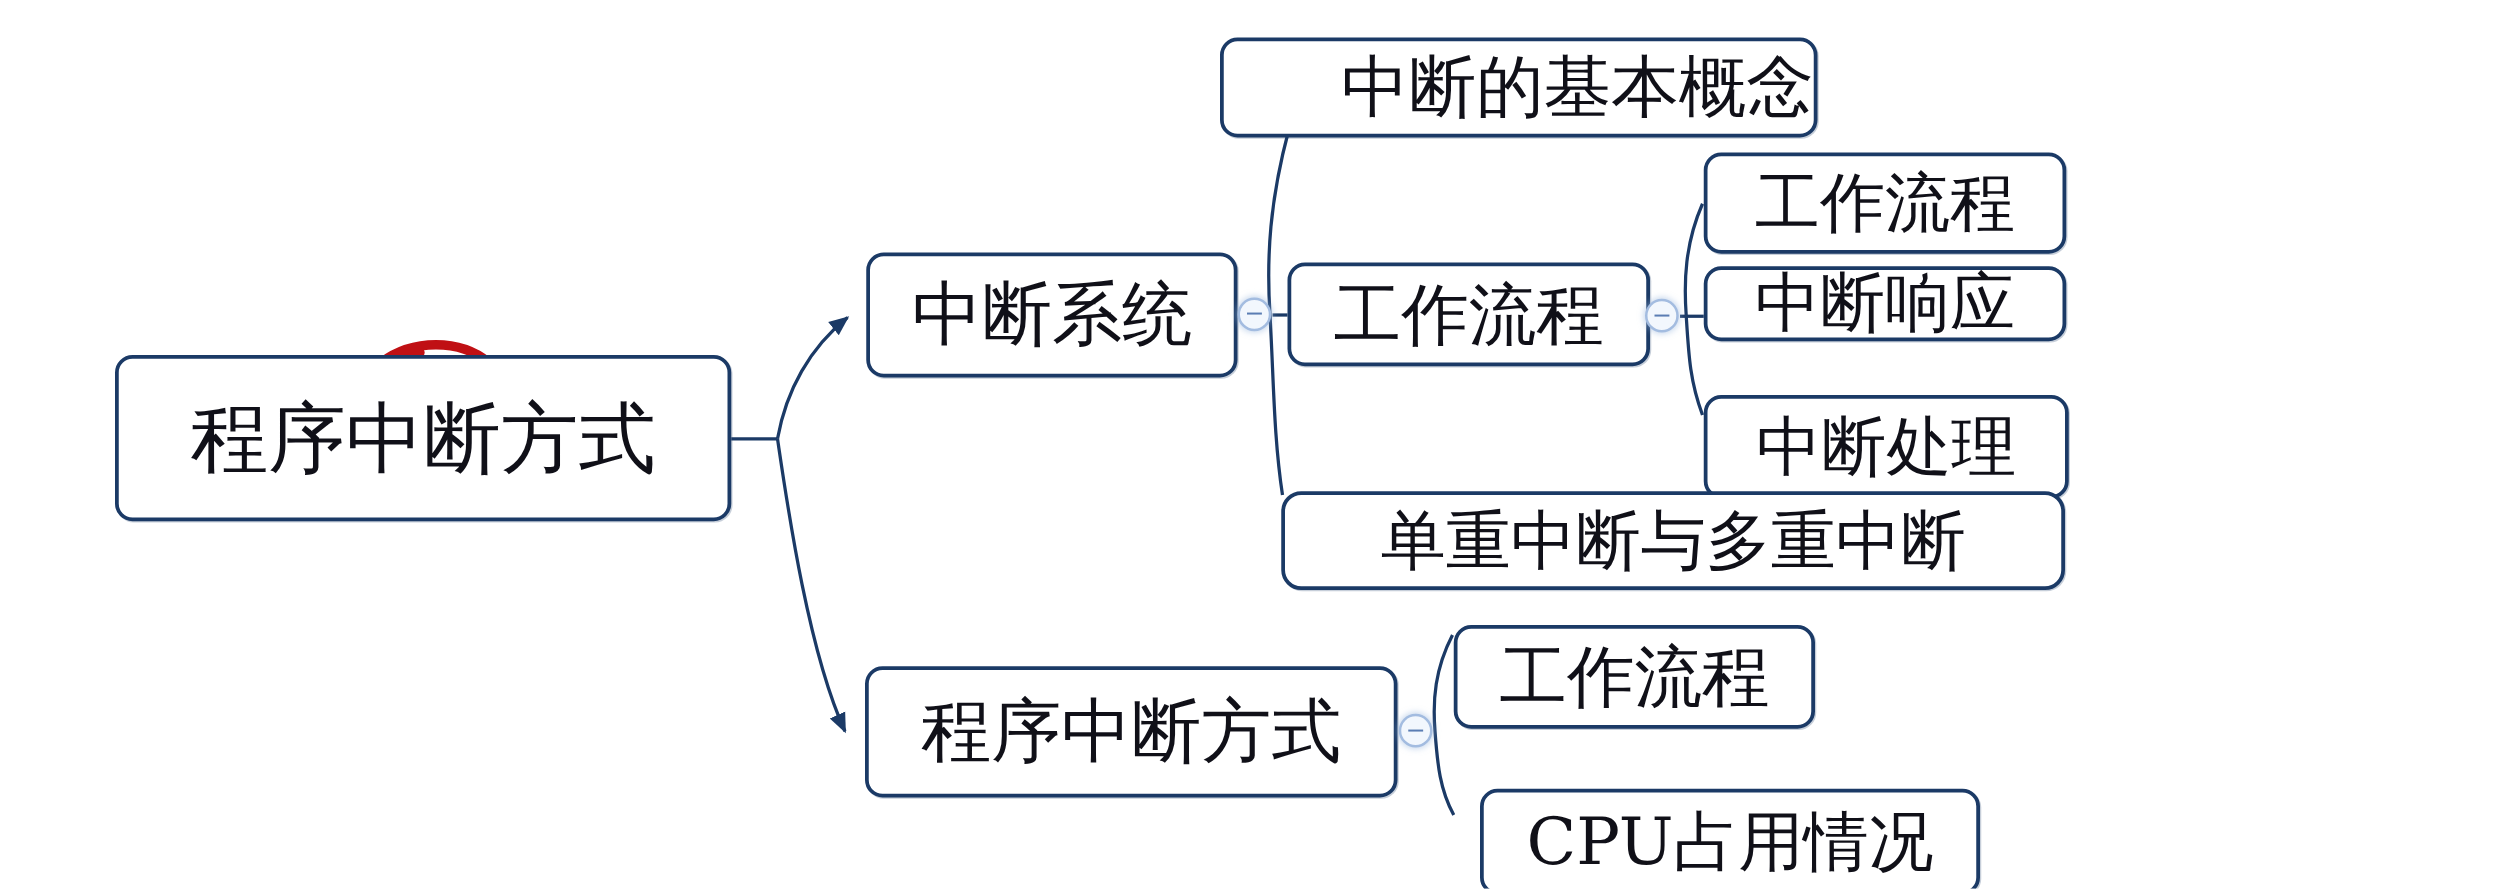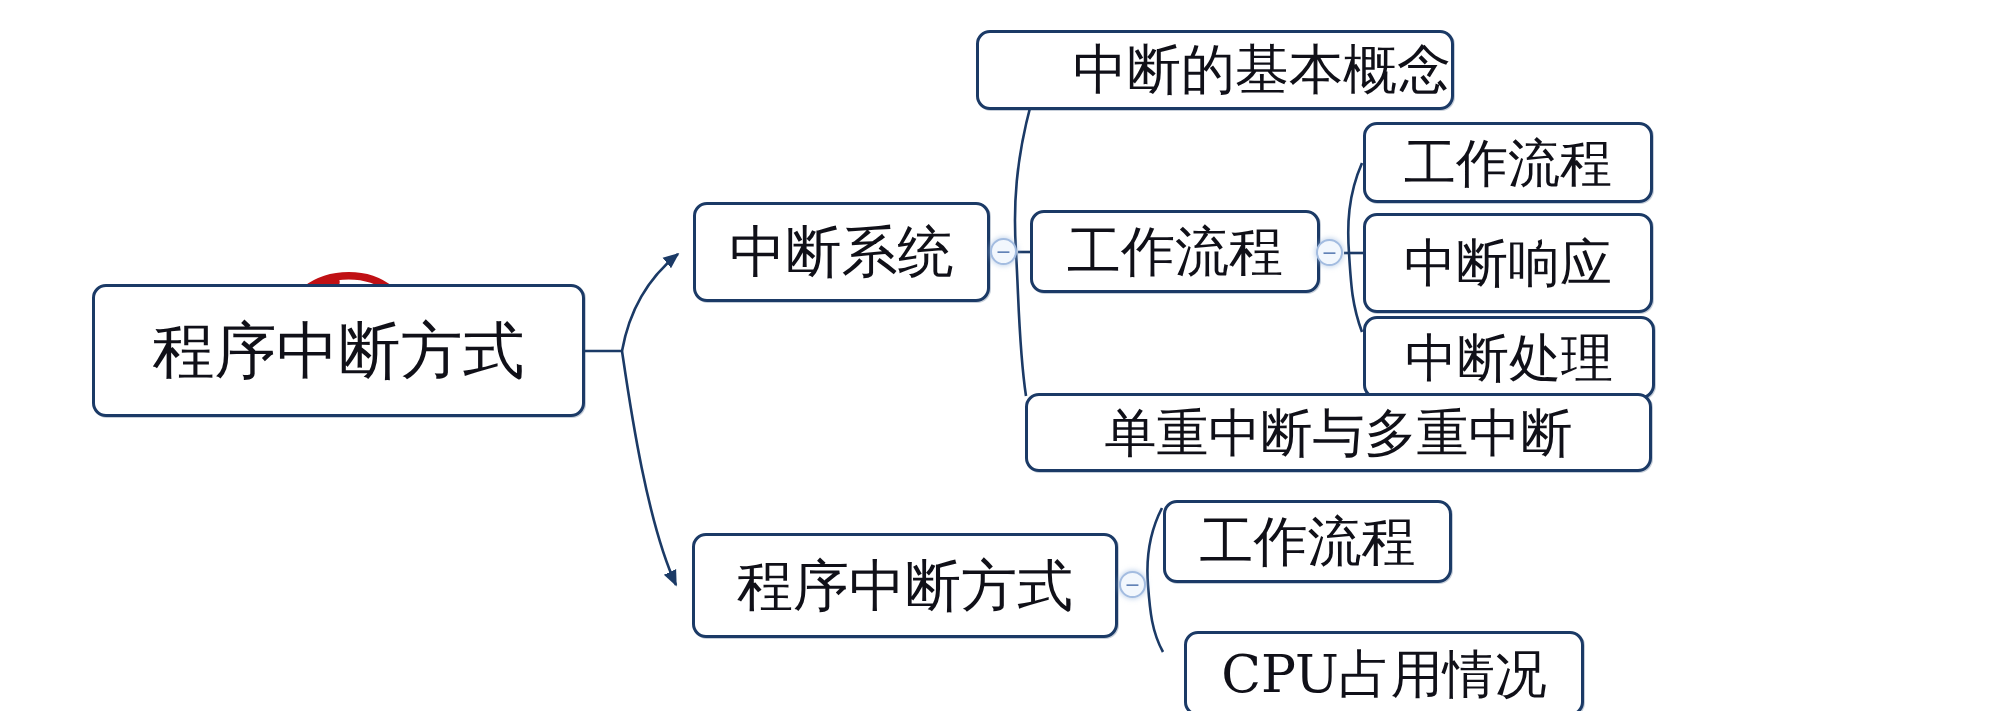--- a/index.html
+++ b/index.html
@@ -101,29 +101,29 @@
   </div>
 
   <div class="node" style="left:1030px;top:210px;width:290px;height:83px;font-size:54px;">
     <span>工作流程</span>
   </div>
 
   <div class="node" style="left:1363px;top:122px;width:290px;height:81px;font-size:52px;">
     <span>工作流程</span>
   </div>
 
-  <div class="node" style="left:1363px;top:213px;width:290px;height:100px;font-size:52px;">
+  <div class="node" style="left:1363px;top:213px;width:290px;height:60px;font-size:52px;">
     <span>中断响应</span>
   </div>
 
   <div class="node" style="left:1363px;top:316px;width:292px;height:83px;font-size:52px;">
     <span>中断处理</span>
   </div>
 
-  <div class="node" style="left:1025px;top:393px;width:627px;height:79px;font-size:52px;">
+  <div class="node" style="left:1025px;top:393px;width:627px;height:79px;font-size:52px;border-radius:16px;">
     <span>单重中断与多重中断</span>
   </div>
 
   <div class="node" style="left:692px;top:533px;width:426px;height:105px;font-size:56px;">
     <span>程序中断方式</span>
   </div>
 
   <div class="node" style="left:1163px;top:500px;width:289px;height:83px;font-size:54px;">
     <span>工作流程</span>
   </div>

